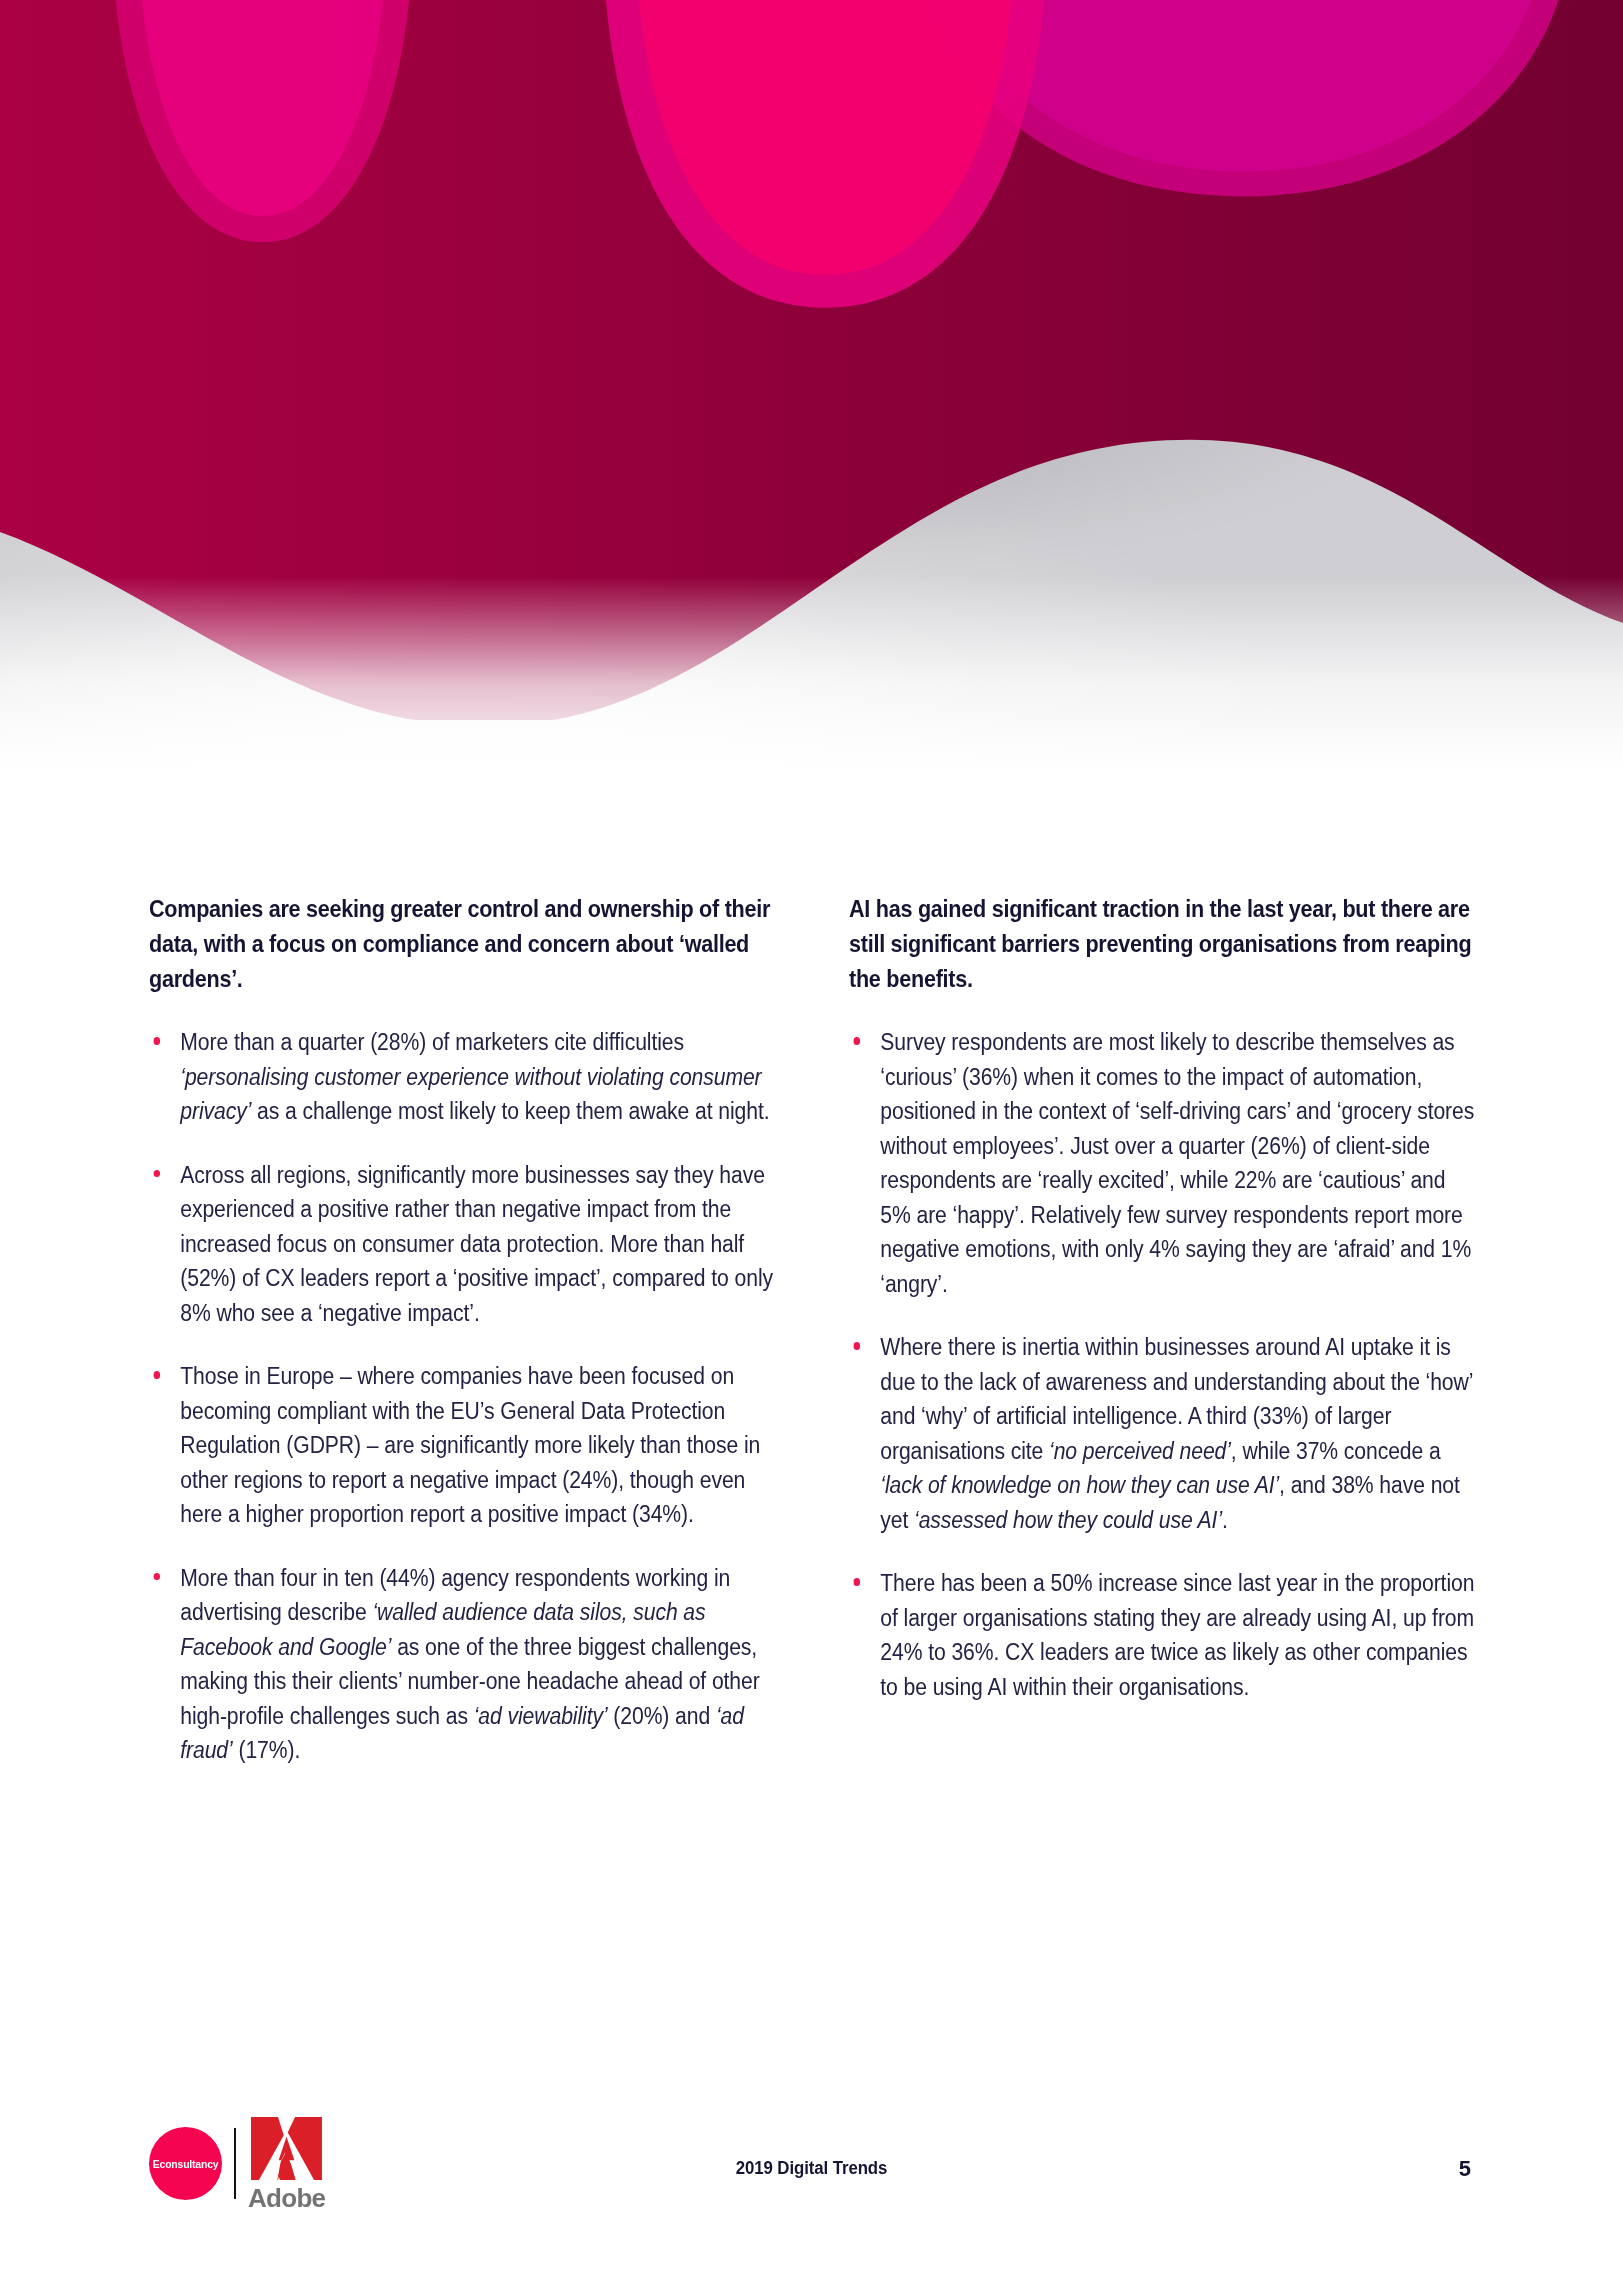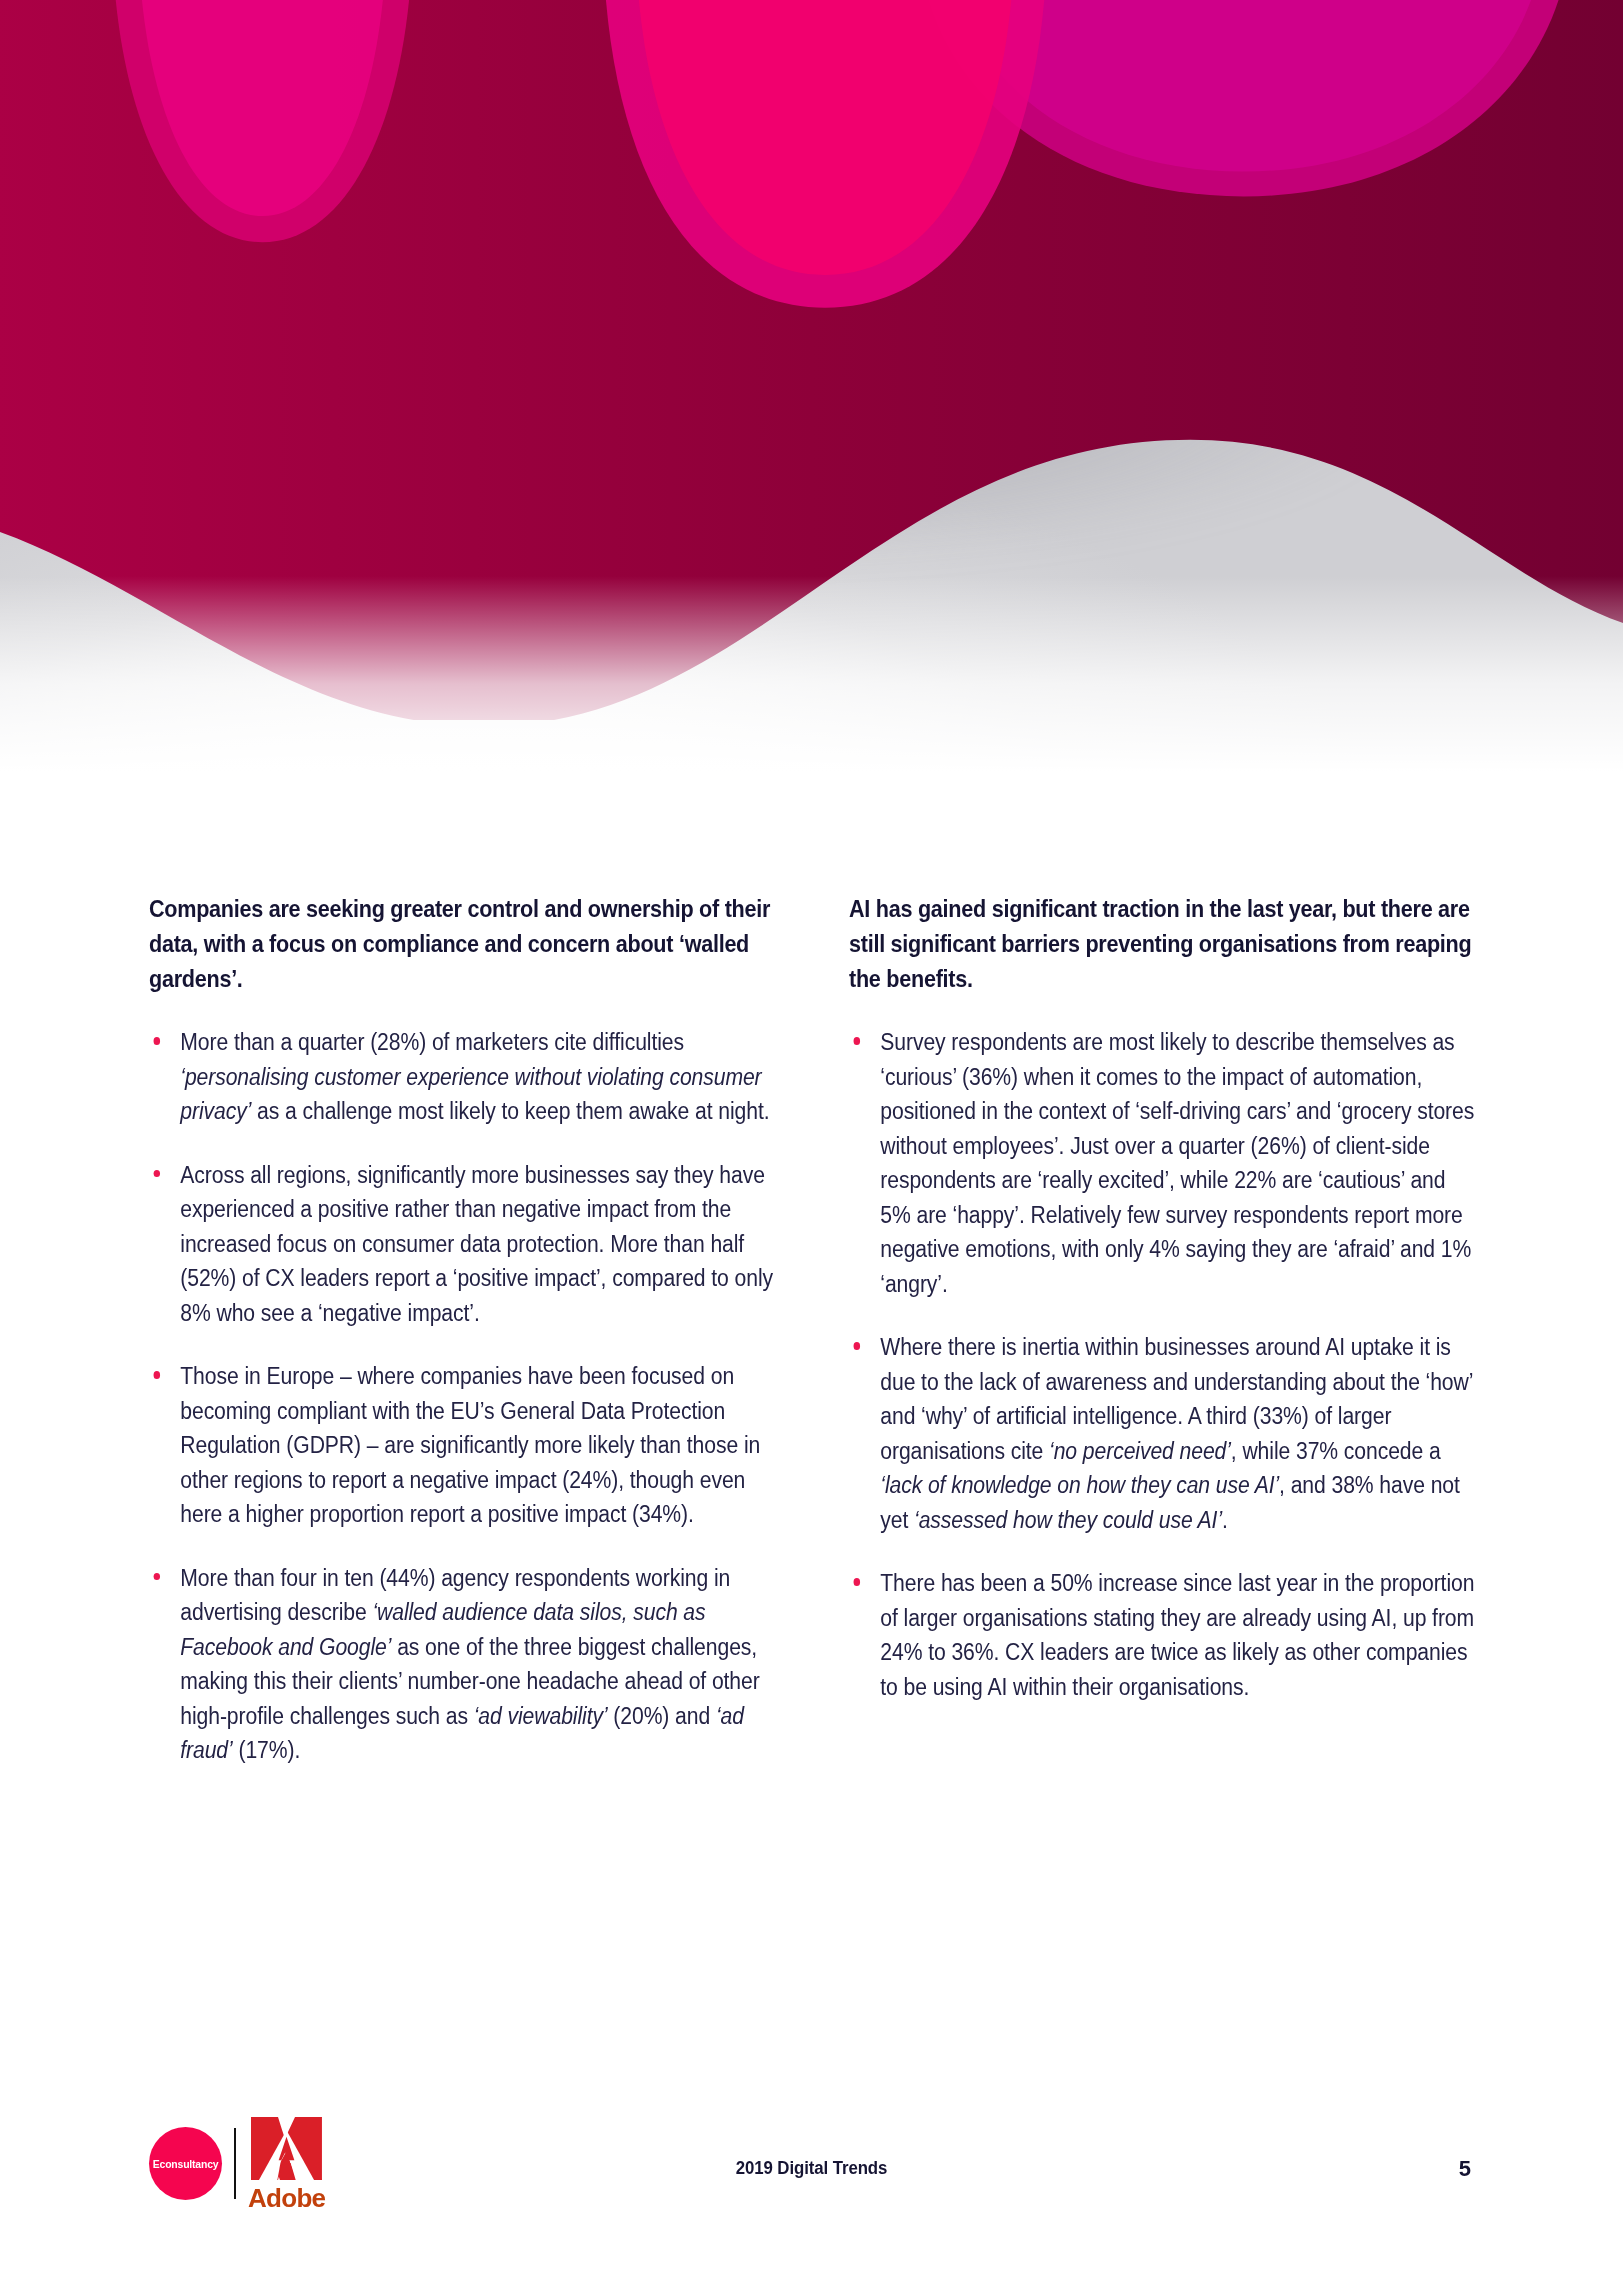--- a/index.html
+++ b/index.html
@@ -131,21 +131,21 @@
     transform:scaleX(.95);
   }
   .divider {
     width:2px; height:71px;
     background:#111111;
   }
   .adobe-lock { display:flex; flex-direction:column; align-items:center; gap:5.2px; }
   .adobe-wordmark {
     font-size:26px;
     font-weight:700;
-    color:#c2410c;
+    color:#737373;
     letter-spacing:-0.7px;
     line-height:1;
   }
 
   .footer-title {
     position:absolute;
     left:0; right:0;
     bottom:116px;
     text-align:center;
     font-size:18.3px;

